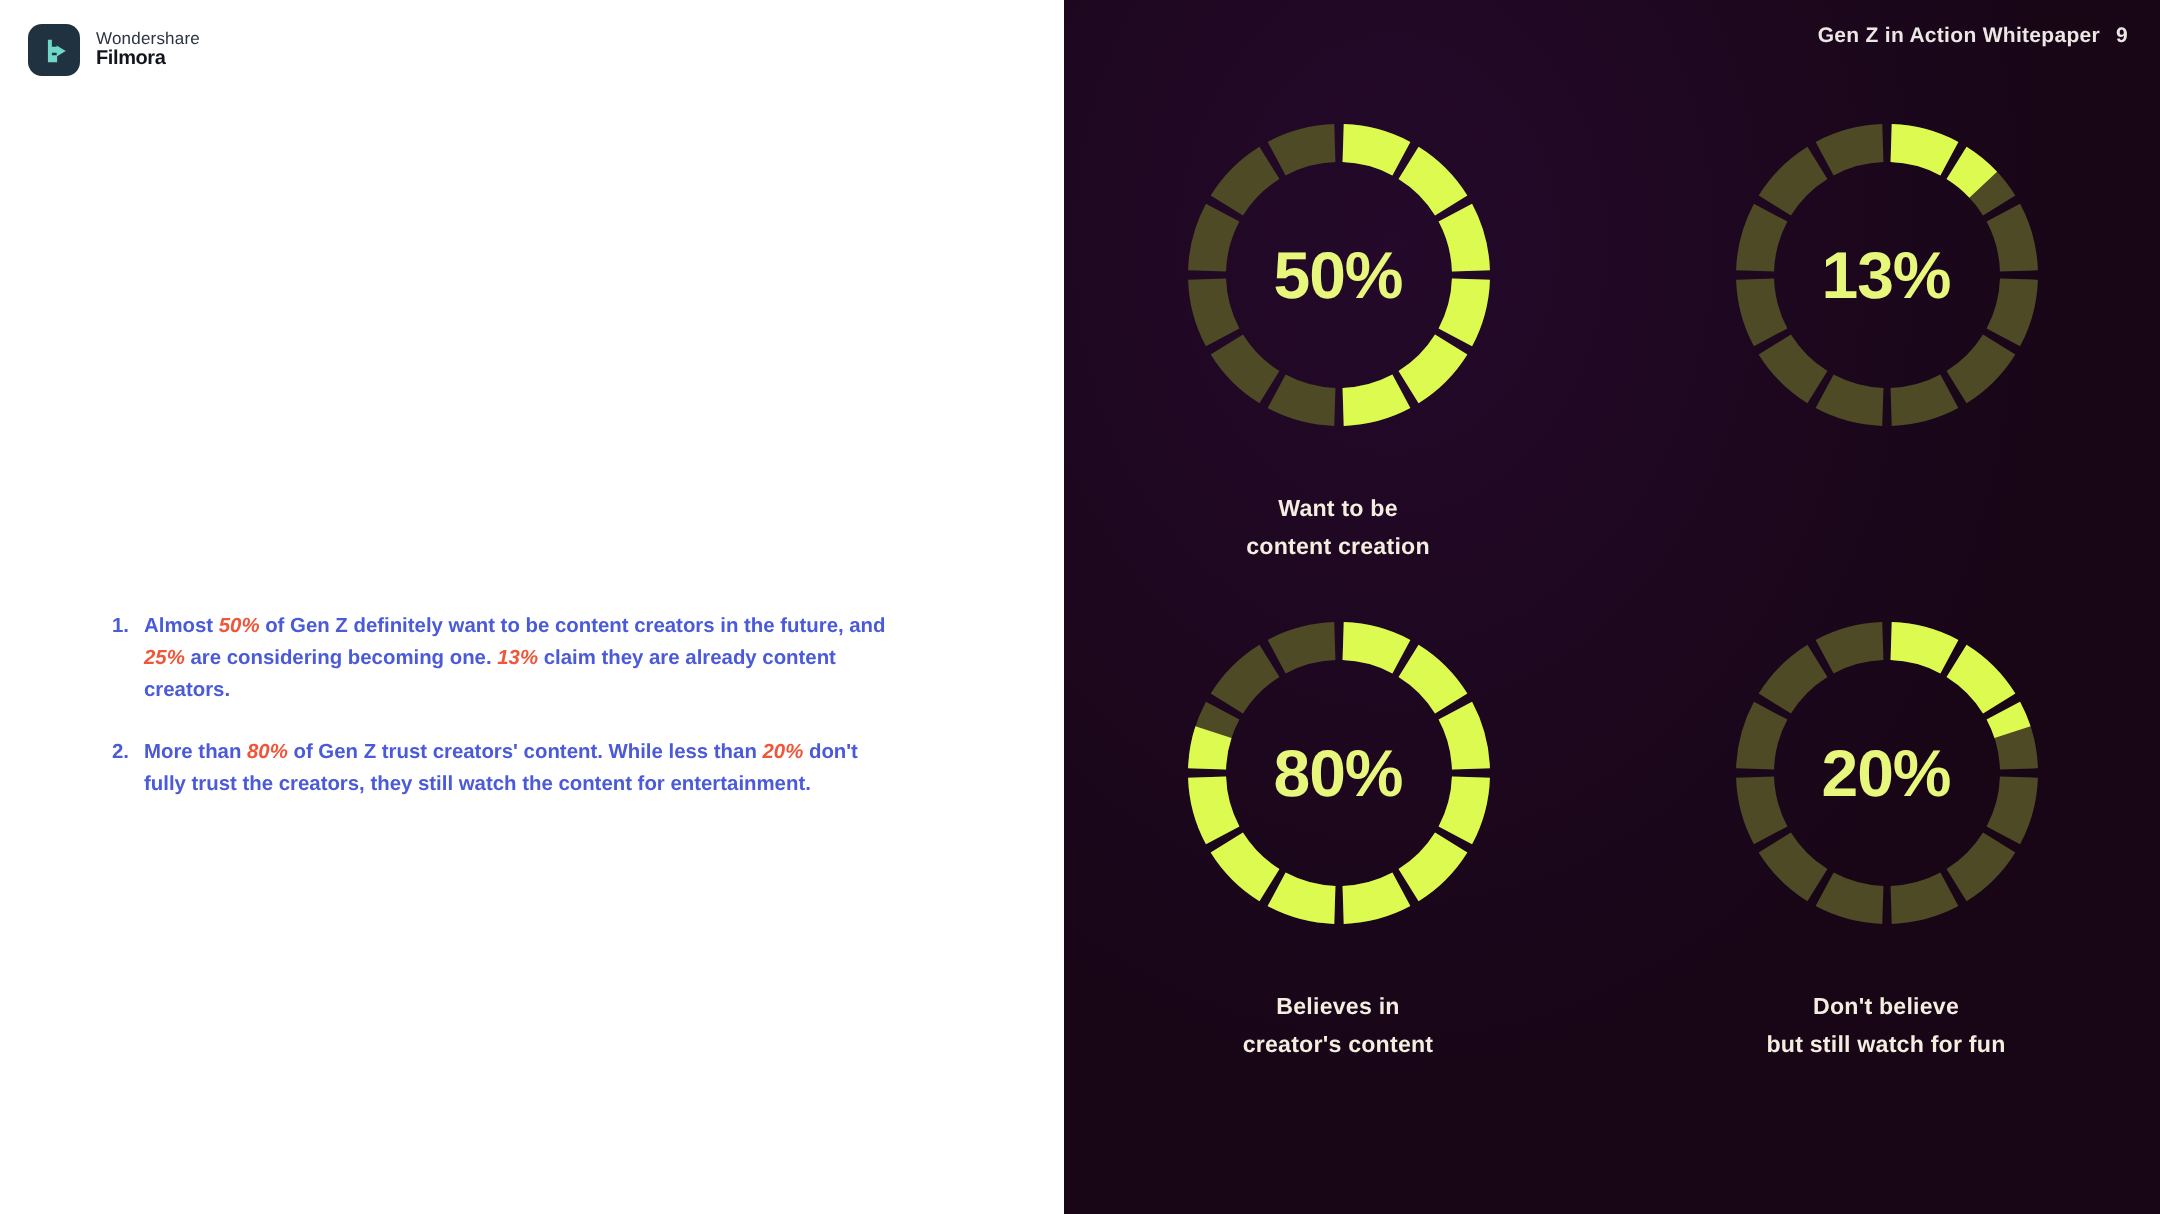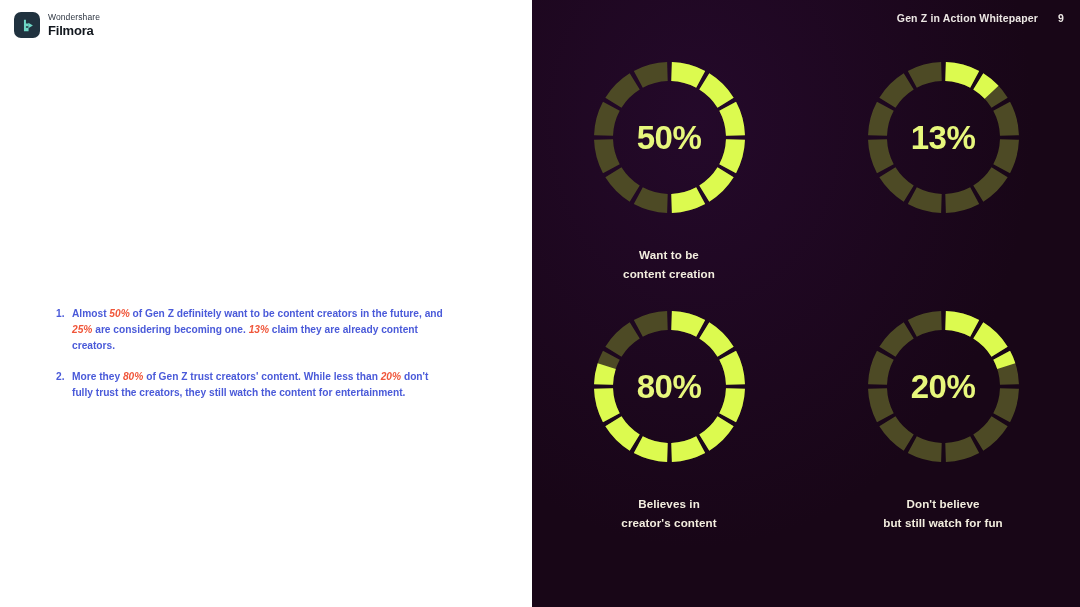--- a/index.html
+++ b/index.html
@@ -53,21 +53,21 @@
     flex-direction: column;
     line-height: 1;
   }
   .brand-top {
     font-size: 8.5px;
     color: #2c3440;
     letter-spacing: .1px;
     margin-bottom: 2px;
   }
   .brand-bottom {
-    font-size: 13px;
+    font-size: 10px;
     font-weight: bold;
     color: #11161d;
     letter-spacing: -.2px;
   }
 
   .headline {
     position: absolute;
     left: 55px;
     top: 118px;
     width: 450px;
@@ -124,21 +124,21 @@
 
   .page-header {
     position: absolute;
     right: 16px;
     top: 12px;
     font-size: 10.5px;
     font-weight: bold;
     color: #ece7e4;
     letter-spacing: .15px;
     display: flex;
-    gap: 20px;
+    gap: 8px;
     z-index: 3;
   }
   .page-num { color: #ece7e4; }
 
   .donut-grid {
     position: absolute;
     left: 0;
     top: 56px;
     width: 548px;
     display: grid;
@@ -205,21 +205,21 @@
     </div>
 
 
     <div class="bullets">
         <div class="bullet">
           <span class="bullet-num">1.</span>
           <span class="bullet-text"><span>Almost </span><span class="hl">50%</span><span> of Gen Z definitely want to be content creators in the future, and </span><span class="hl">25%</span><span> are considering becoming one. </span><span class="hl">13%</span><span> claim they are already content creators.</span></span>
         </div>
         <div class="bullet">
           <span class="bullet-num">2.</span>
-          <span class="bullet-text"><span>More they </span><span class="hl">80%</span><span> of Gen Z trust creators' content. While less than </span><span class="hl">20%</span><span> don't fully trust the creators, they still watch the content for entertainment.</span></span>
+          <span class="bullet-text"><span>More than </span><span class="hl">80%</span><span> of Gen Z trust creators' content. While less than </span><span class="hl">20%</span><span> don't fully trust the creators, they still watch the content for entertainment.</span></span>
         </div>
       </div>
 
   </div>
 
   <div class="right-panel">
 
     <div class="page-header">
       <span>Gen Z in Action Whitepaper</span>
       <span class="page-num">9</span>

